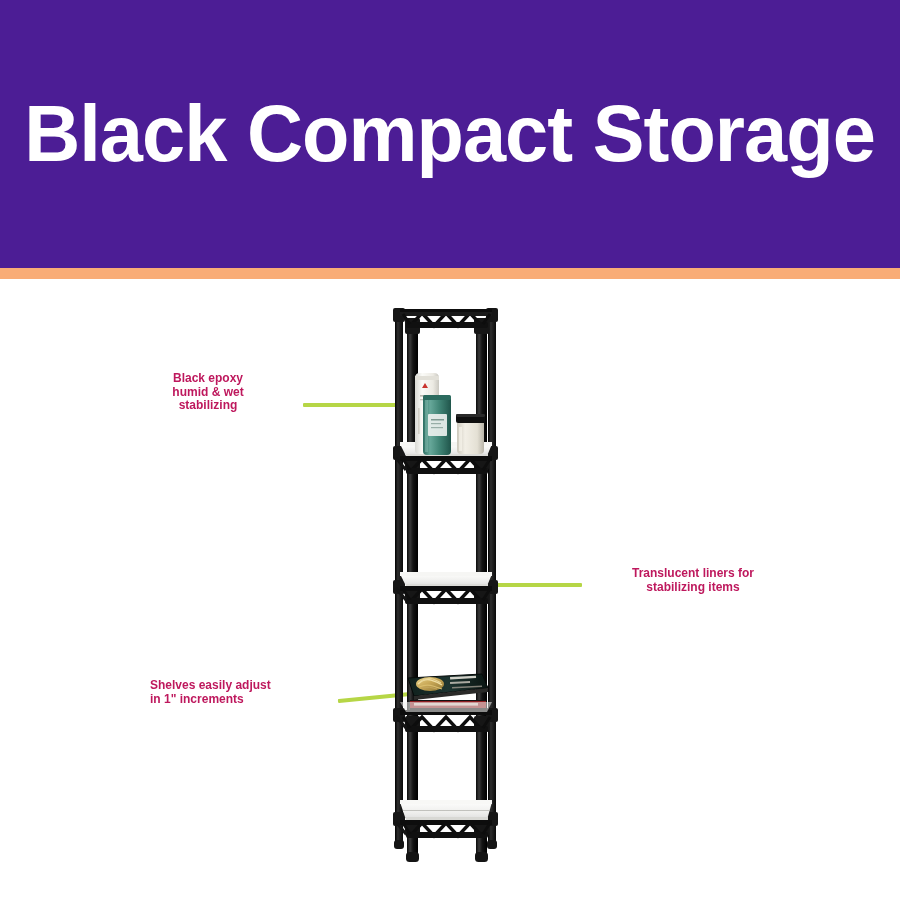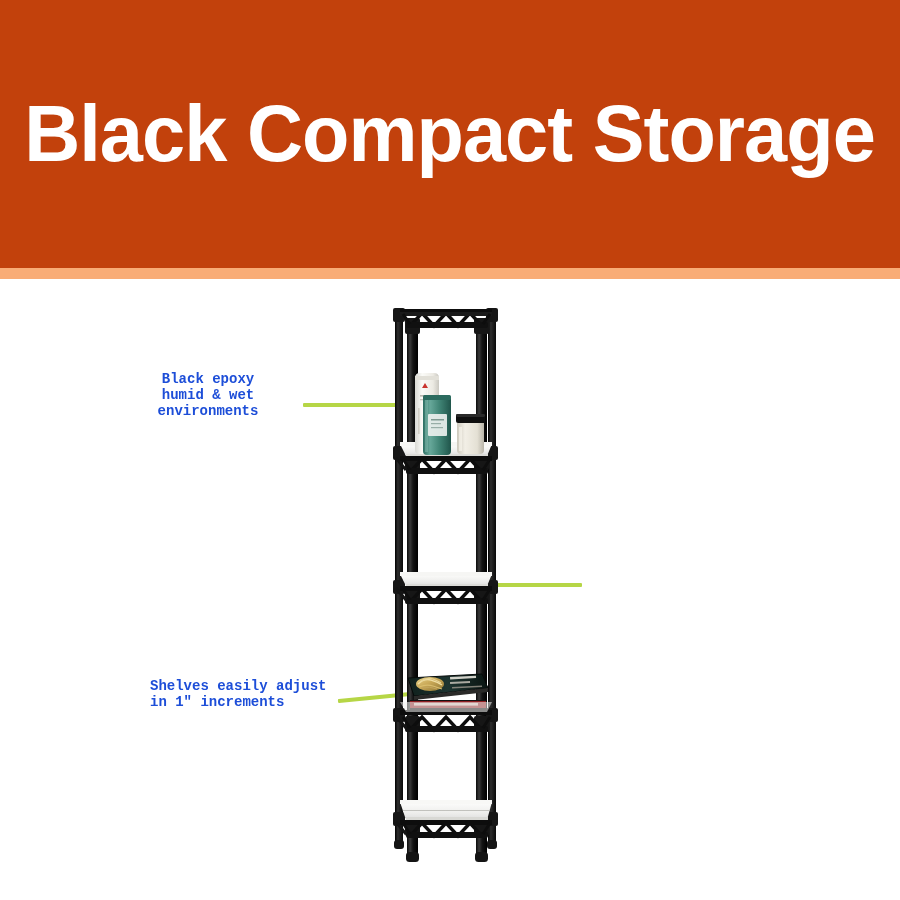--- a/index.html
+++ b/index.html
@@ -22,21 +22,21 @@
     background: #ffffff;
   }
 
   
   .header-band {
     position: absolute;
     left: 0;
     top: 0;
     width: 900px;
     height: 268px;
-    background: #c2410c;
+    background: #4c1d95;
     display: flex;
     align-items: center;
     justify-content: center;
   }
   .header-title {
     color: #ffffff;
     font-family: "Liberation Sans", sans-serif;
     font-weight: bold;
     font-size: 80px;
     line-height: 1;
@@ -49,24 +49,24 @@
     left: 0;
     top: 268px;
     width: 900px;
     height: 11px;
     background: #f9ac76;
   }
 
   
   .callout {
     position: absolute;
-    color: #1d4ed8;
-    font-family: Liberation Mono, monospace;
+    color: #be185d;
+    font-family: Liberation Sans, sans-serif;
     font-weight: bold;
-    font-size: 14px;
+    font-size: 12px;
     line-height: 1.13;
   }
   .callout-1 {
     left: 118px;
     top: 372px;
     width: 180px;
     text-align: center;
   }
   .callout-2 {
     left: 588px;
@@ -113,24 +113,28 @@
 <div id="infographic">
 
   <div class="header-band">
     <div class="header-title">Black Compact Storage</div>
   </div>
   <div class="accent-bar"></div>
 
   <div class="callout callout-1">
     <div>Black epoxy</div>
     <div>humid &amp; wet</div>
-    <div>environments</div>
+    <div>stabilizing</div>
   </div>
   <div class="leader leader-1"></div>
 
+  <div class="callout callout-2">
+    <div>Translucent liners for</div>
+    <div>stabilizing items</div>
+  </div>
   <div class="leader leader-2"></div>
 
   <div class="callout callout-3">
     <div>Shelves easily adjust</div>
     <div>in 1" increments</div>
   </div>
   <div class="leader leader-3"></div>
 
   <div id="shelf-unit">
     <svg width="160" height="574" viewBox="0 0 160 574" xmlns="http://www.w3.org/2000/svg">

